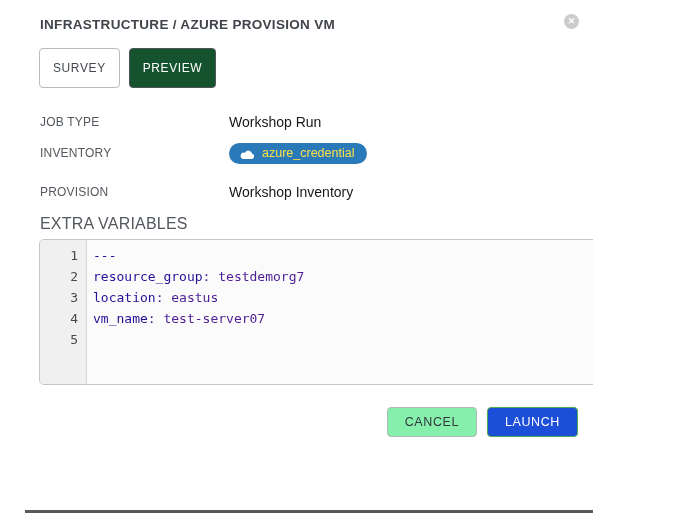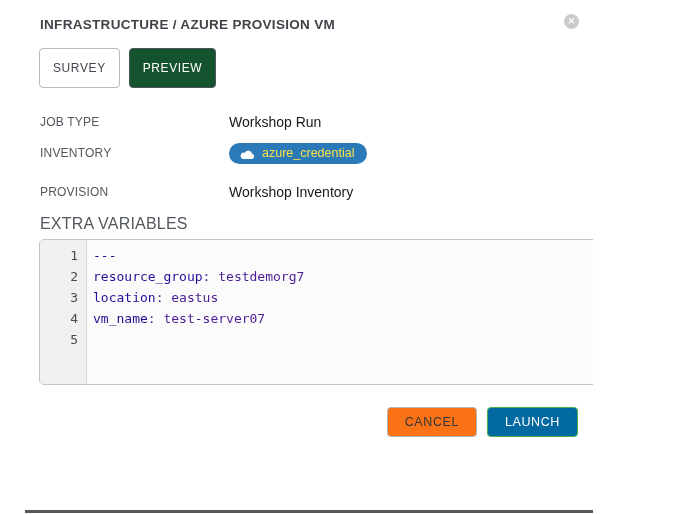--- a/index.html
+++ b/index.html
@@ -90,22 +90,22 @@
   
   .actions {
     display:flex; justify-content:flex-end; gap:10px;
     margin-top:22px; padding-right:1px;
   }
   .btn {
     font-size:12.5px; letter-spacing:0.6px;
     padding:7px 17px; border-radius:4px; cursor:pointer;
     font-family:"Liberation Sans", sans-serif;
   }
-  .btn-cancel { background:#f97316; color:#33373c; border:1px solid #b5b8ba; }
-  .btn-launch { background:#0369a1; color:#ffffff; border:1px solid #4caf50; font-weight:400;text-align:right; }
+  .btn-cancel { background:#86efac; color:#33373c; border:1px solid #b5b8ba; }
+  .btn-launch { background:#1d4ed8; color:#ffffff; border:1px solid #4caf50; font-weight:400;text-align:right; }
 
   
   .page-bottom-border {
     position:absolute; left:0; right:0; bottom:1px; height:3px;
     background:#58595b;
   }
 </style>
 </head>
 <body>
 

